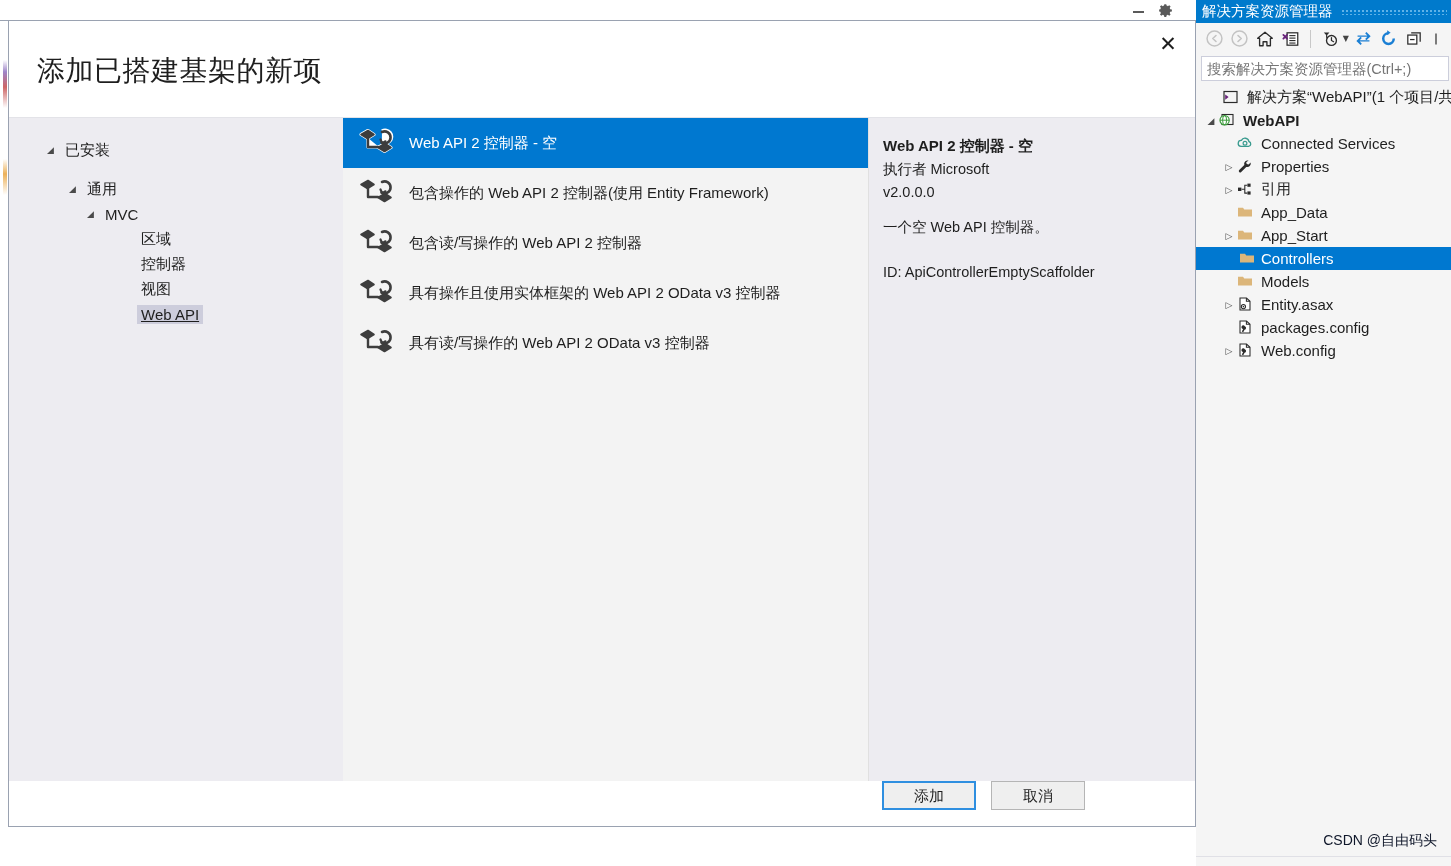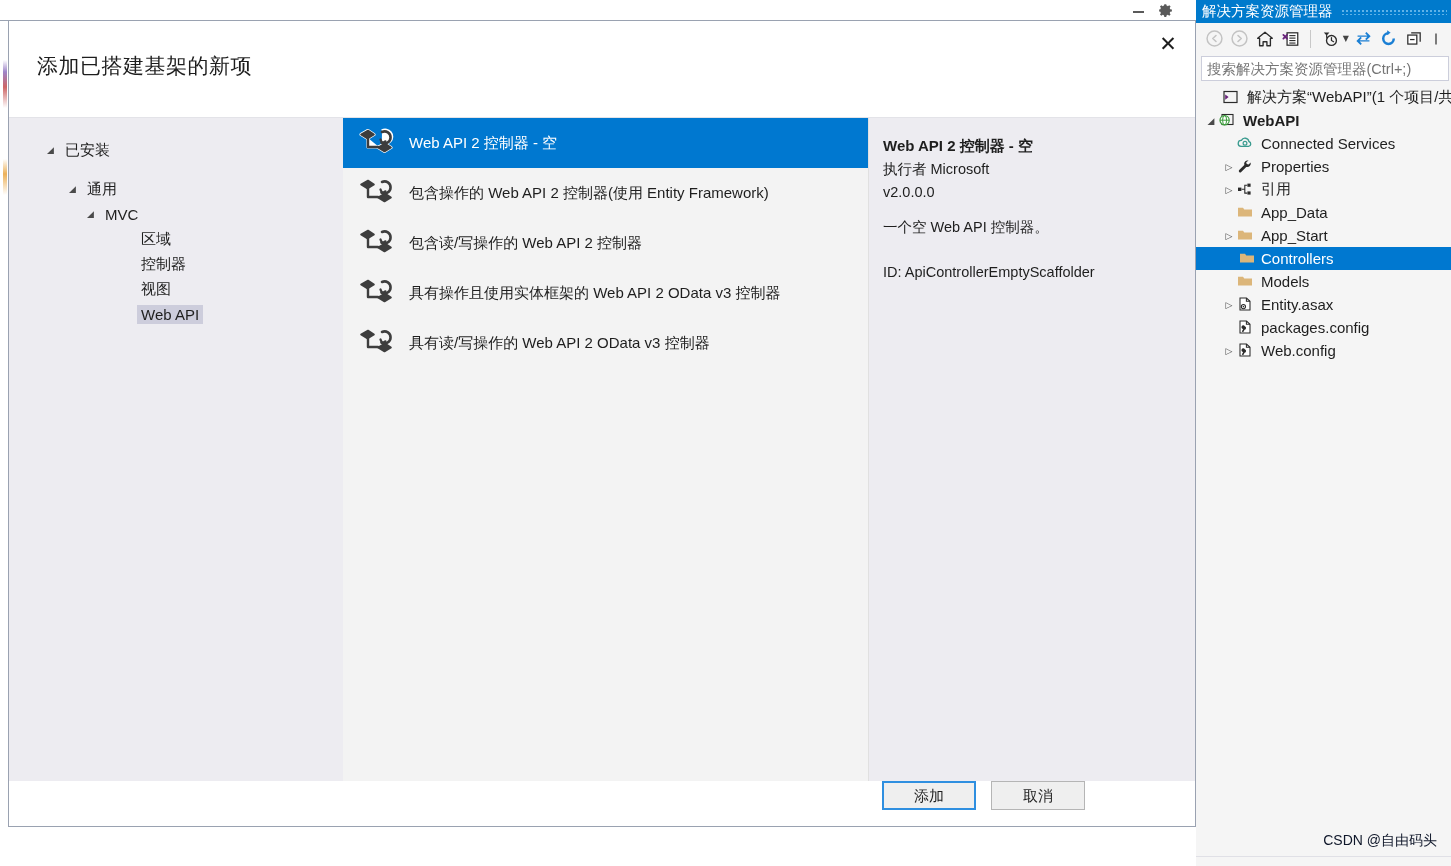--- a/index.html
+++ b/index.html
@@ -39,21 +39,21 @@
   #dialog {
     position: absolute; left: 8px; top: 20px; width: 1188px; height: 807px;
     background: #ffffff;
     border: 1px solid #9aa2b1;
   }
   .dlg-header {
     position: relative; height: 96px; background: #ffffff;
   }
   .dlg-title {
     position: absolute; left: 28px; top: 31px;
-    font-size: 21px; color: #1e1e1e; font-weight: 400; letter-spacing: .5px;
+    font-size: 28px; color: #1e1e1e; font-weight: 400; letter-spacing: .5px;
     white-space: nowrap;
   }
   .dlg-close {
     position: absolute; right: 8px; top: 6px; width: 38px; height: 34px;
     display: flex; align-items: center; justify-content: center;
     font-size: 21px; color: #1e1e1e; cursor: pointer; line-height: 1;
     font-family: "DejaVu Sans", sans-serif;
   }
 
   .dlg-body {
@@ -70,21 +70,21 @@
   .tree-node {
     display: flex; align-items: center; height: 25px;
     font-size: 15px; color: #1e1e1e; cursor: pointer; white-space: nowrap;
   }
   .tree-node .tri {
     width: 14px; flex: 0 0 14px; display: inline-block;
     font-size: 9px; color: #4a4a4a; line-height: 1;
     font-family: "DejaVu Sans", sans-serif;
   }
   .tree-node .lbl { padding: 1px 4px; }
-  .tree-node.sel .lbl { background: #cdcddc; }
+  .tree-node.sel .lbl { background: #cdcddc; text-decoration: underline; }
   .tree-l0 { padding-left: 38px; }
   .tree-l1 { padding-left: 60px; margin-top: 14px; }
   .tree-l2 { padding-left: 78px; }
   .tree-l3 { padding-left: 114px; }
 
   
   .list-pane {
     width: 526px; flex: 0 0 526px; background: #f3f3f3;
     border-right: 1px solid #e0e0e0;
   }

